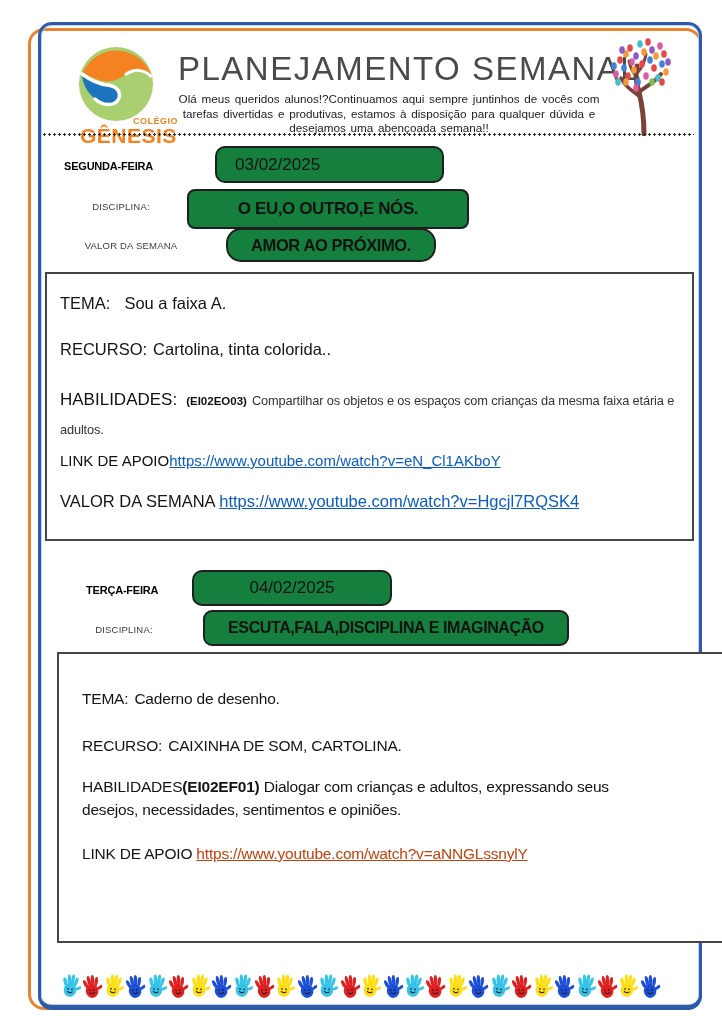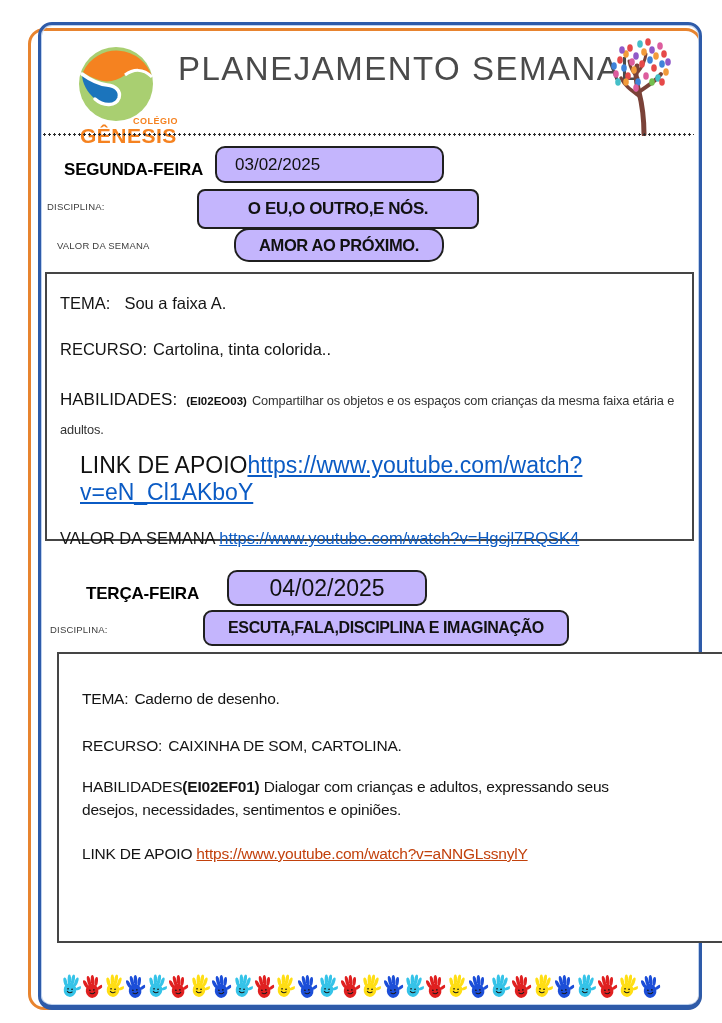--- a/index.html
+++ b/index.html
@@ -22,48 +22,48 @@
   .title{position:absolute;left:178px;top:50px;width:424px;margin:0;text-align:center;
         font-size:33px;font-weight:400;color:#4A4A4A;letter-spacing:1.5px;white-space:nowrap;}
   .subtitle{position:absolute;left:174px;top:92px;width:430px;margin:0;text-align:center;
         font-size:11.7px;line-height:1.25;color:#1c1c1c;word-spacing:1.5px;}
   .tree{position:absolute;left:598px;top:36px;}
   .dotted{position:absolute;left:42px;top:133px;width:652px;height:3px;
         background-image:radial-gradient(circle,#2b2b2b 1.1px,transparent 1.3px);
         background-size:5px 3px;background-repeat:repeat-x;}
 
   
-  .day-label{position:absolute;font-size:17px;font-weight:700;color:#000;letter-spacing:-.2px;text-align:right;}
+  .day-label{position:absolute;font-size:11px;font-weight:700;color:#000;letter-spacing:-.2px;text-align:right;}
   .lbl-mon{left:64px;top:160px;}
   .lbl-tue{left:86px;top:584px;}
-  .small-label{position:absolute;font-size:9.5px;color:#3d3d3d;letter-spacing:.2px;text-align:left;width:148px;}
+  .small-label{position:absolute;font-size:9.5px;color:#3d3d3d;letter-spacing:.2px;text-align:center;width:148px;}
   .disc-l1{left:47px;top:201px;}
   .valor-l{left:57px;top:240px;}
   .disc-l2{left:50px;top:624px;}
-  .field{position:absolute;border:2px solid #1f1f1f;border-radius:10px;background:#c4b5fd;
+  .field{position:absolute;border:2px solid #1f1f1f;border-radius:10px;background:#15803d;
         display:flex;align-items:center;}
   .date-1{left:215px;top:146px;width:207px;height:33px;padding-left:18px;font-size:17px;}
-  .date-2{left:192px;top:570px;width:196px;height:32px;justify-content:center;font-size:23px;margin-left:35px;}
-  .disc-1{left:197px;top:189px;width:278px;height:36px;border-radius:8px;justify-content:center;}
-  .valor-b{left:234px;top:228px;width:206px;height:30px;border-radius:15px;justify-content:center;}
+  .date-2{left:192px;top:570px;width:196px;height:32px;justify-content:center;font-size:17px;}
+  .disc-1{left:187px;top:189px;width:278px;height:36px;border-radius:8px;justify-content:center;}
+  .valor-b{left:226px;top:228px;width:206px;height:30px;border-radius:15px;justify-content:center;}
   .disc-2{left:203px;top:610px;width:362px;height:32px;border-radius:9px;justify-content:center;}
   .bold-val{font-weight:700;font-size:17px;letter-spacing:-.4px;white-space:nowrap;}
   .disc-2 .bold-val{font-size:16px;}
   .valor-b .bold-val{font-size:16.5px;}
 
   
   .big-box{position:absolute;background:#fff;border:2px solid #454545;}
   .box1{left:45px;top:272px;width:649px;height:269px;padding:20px 14px 0 13px;box-sizing:border-box;}
   .box2{left:57px;top:652px;width:718px;height:291px;padding:36px 20px 11px 23px;box-sizing:border-box;}
   .box1 p,.box2 p{margin:0;}
   .line1{font-size:16.5px;color:#141414;}
   .box1 .r-tema{margin-bottom:27px;}
   .box1 .r-rec{margin-bottom:27px;}
   .box1 .r-hab{margin-bottom:9px;line-height:27px;}
-  .box1 .r-link{margin-bottom:23px;font-size:23px;margin-left:20px;}
+  .box1 .r-link{margin-bottom:23px;font-size:15px;}
   .hab-label{font-size:17px;}
   .hab-code{font-weight:700;font-size:11.5px;margin:0 5px 0 9px;}
   .hab-small{font-size:12.8px;color:#333;letter-spacing:-.15px;}
   .gap14{margin-left:14px;}
   .gap6{margin-left:6px;}
   .blue-link{color:#0B5BC4;text-decoration:underline;}
   .dark-link{color:#c2410c;text-decoration:underline;}
   .box2 p{font-size:15.5px;letter-spacing:-.2px;color:#141414;}
   .box2 .r-tema{margin-bottom:29px;}
   .box2 .r-rec{margin-bottom:20px;}
@@ -88,20 +88,21 @@
       <circle cx="40" cy="40" r="37" fill="#A9CF71"></circle>
       <path d="M7,28 A37,37 0 0 1 76,33 C67,24 57,25 49,31 C41,37 31,39 23,36 C15,33 10,31 7,28 Z" fill="#F58220"></path>
       <path d="M49,31 C57,25 67,24 76,33" stroke="#fff" stroke-width="3" fill="none"></path>
       <path d="M6,30 C13,35 22,40 31,41 C40,42 45,47 43,54 C40,62 28,63 19,55 C11,48 6,39 6,30 Z" fill="#1B74BC"></path>
       <path d="M6,30 C13,35 22,40 31,41 C40,42 45,47 43,54 C40,62 28,63 19,55" stroke="#fff" stroke-width="3.5" fill="none" stroke-linecap="round"></path>
     </svg>
     <div class="logo-colegio">COLÉGIO</div>
     <div class="logo-genesis">GÊNESIS</div>
 
     <h1 class="title">PLANEJAMENTO SEMANAL</h1>
+    <p class="subtitle">Olá meus queridos alunos!?Continuamos aqui sempre juntinhos de vocês com tarefas divertidas e produtivas, estamos à disposição para qualquer dúvida e desejamos uma abençoada semana!!</p>
 
     <svg class="tree" width="88" height="100" viewBox="0 0 80 100">
       <path d="M42,98 C42,82 40,68 37,56 C34,46 33,38 35,30" stroke="#7A4238" stroke-width="5" fill="none" stroke-linecap="round"></path>
       <path d="M37,56 C45,50 53,46 59,38" stroke="#7A4238" stroke-width="4" fill="none" stroke-linecap="round"></path>
       <path d="M37,60 C29,54 23,50 19,42" stroke="#7A4238" stroke-width="3.5" fill="none" stroke-linecap="round"></path>
       <path d="M36,42 C30,36 28,31 27,25" stroke="#7A4238" stroke-width="3" fill="none" stroke-linecap="round"></path>
       <path d="M36,36 C41,30 43,25 44,18" stroke="#7A4238" stroke-width="3" fill="none" stroke-linecap="round"></path>
       <g>
         <ellipse cx="14" cy="38" rx="2.8" ry="3.8" fill="#DD5D9E"></ellipse>
           <ellipse cx="12" cy="30" rx="2.8" ry="3.8" fill="#3F83D9"></ellipse>

